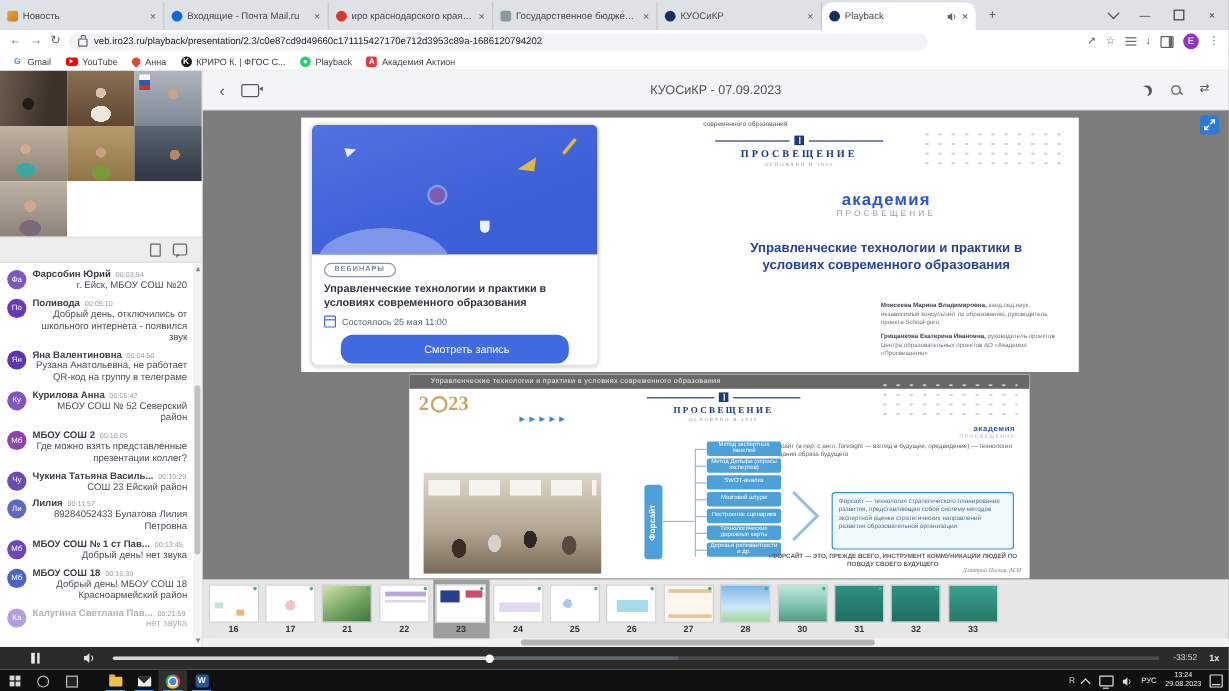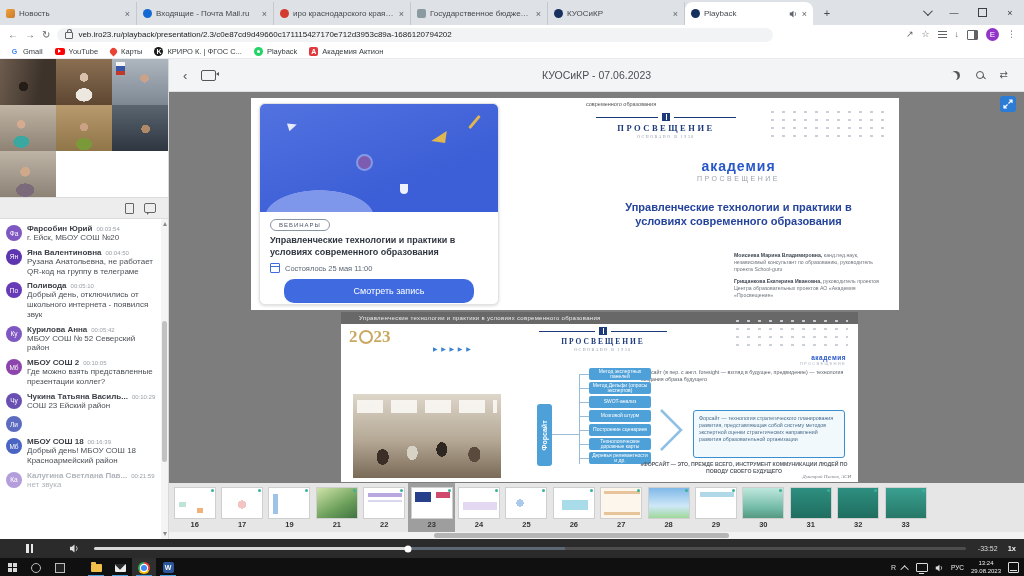--- a/index.html
+++ b/index.html
@@ -67,21 +67,21 @@
   .vempty{background:#fff;}
   .sb-toolbar{height:20px;background:#ededed;border-top:1px solid #dcdcdc;border-bottom:1px solid #dcdcdc;display:flex;align-items:center;justify-content:flex-end;gap:10px;padding:0 12px;}
   .copyic{width:7px;height:9px;border:1px solid #666;border-radius:1px;position:relative;background:#ededed;}
   .copyic::before{content:"";position:absolute;left:2px;top:-3px;width:7px;height:9px;border:1px solid #666;border-radius:1px;z-index:-1;}
   .bubbleic{width:10px;height:8px;border:1px solid #666;border-radius:2px;position:relative;}
   .bubbleic::after{content:"";position:absolute;left:2px;bottom:-3px;border-left:3px solid #666;border-bottom:3px solid transparent;}
 
   .chat{flex:1;position:relative;overflow:hidden;padding:5px 12px 0 6px;}
   .msg{display:flex;gap:5px;margin-bottom:5px;}
   .av{width:16px;height:16px;border-radius:50%;color:#fff;font-size:6.5px;display:flex;align-items:center;justify-content:center;flex:0 0 auto;margin-top:1px;}
-  .mbody{flex:1;min-width:0;}
+  .mbody{flex:1;min-width:0;text-align:right;}
   .mhead{display:flex;align-items:baseline;gap:4px;white-space:nowrap;}
   .mname{font-size:8px;font-weight:bold;color:#3b3f45;}
   .mtime{font-size:6px;color:#9aa0a6;}
   .mtext{font-size:8px;color:#4a4f55;line-height:1.22;}
   .mtext a,.mlink{color:#1a57c2;text-decoration:underline;word-break:break-all;}
   .msg.muted .mname,.msg.muted .mtext{color:#b0b4ba;}
   .vscroll{position:absolute;right:0;top:0;bottom:0;width:7px;background:#f4f4f4;}
   .vs-up,.vs-dn{position:absolute;left:1.5px;width:0;height:0;border-left:2.5px solid transparent;border-right:2.5px solid transparent;}
   .vs-up{top:3px;border-bottom:4px solid #8a8a8a;}
   .vs-dn{bottom:3px;border-top:4px solid #8a8a8a;}
@@ -318,21 +318,21 @@
     <span class="bm">
         <span class="bmic bm-g">G</span>
         <span>Gmail</span>
       </span>
     <span class="bm">
         <span class="bm-yt"></span>
         <span>YouTube</span>
       </span>
     <span class="bm">
         <span class="bm-pin"></span>
-        <span>Карты</span>
+        <span>Анна</span>
       </span>
     <span class="bm">
         <span class="bmic bm-k">K</span>
         <span>КРИРО К. | ФГОС С...</span>
       </span>
     <span class="bm">
         <span class="bm-wa"></span>
         <span>Playback</span>
       </span>
     <span class="bm">
@@ -365,40 +365,40 @@
           <span class="av" style="background: rgb(126, 87, 194);">Фа</span>
           <div class="mbody">
               <div class="mhead">
                 <span class="mname">Фарсобин Юрий</span>
                 <span class="mtime">00:03:54</span>
               </div>
           <div class="mtext">г. Ейск, МБОУ СОШ №20</div>
             </div>
         </div>
         <div class="msg">
+          <span class="av" style="background: rgb(103, 58, 183);">По</span>
+          <div class="mbody">
+              <div class="mhead">
+                <span class="mname">Поливода</span>
+                <span class="mtime">00:05:10</span>
+              </div>
+          <div class="mtext">Добрый день, отключились от школьного интернета - появился звук</div>
+            </div>
+        </div>
+        <div class="msg">
           <span class="av" style="background: rgb(94, 53, 177);">Ян</span>
           <div class="mbody">
               <div class="mhead">
                 <span class="mname">Яна Валентиновна</span>
                 <span class="mtime">00:04:50</span>
               </div>
           <div class="mtext">Рузана Анатольевна, не работает QR-код на группу в телеграме</div>
             </div>
         </div>
         <div class="msg">
-          <span class="av" style="background: rgb(103, 58, 183);">По</span>
-          <div class="mbody">
-              <div class="mhead">
-                <span class="mname">Поливода</span>
-                <span class="mtime">00:05:10</span>
-              </div>
-          <div class="mtext">Добрый день, отключились от школьного интернета - появился звук</div>
-            </div>
-        </div>
-        <div class="msg">
           <span class="av" style="background: rgb(126, 87, 194);">Ку</span>
           <div class="mbody">
               <div class="mhead">
                 <span class="mname">Курилова Анна</span>
                 <span class="mtime">00:05:42</span>
               </div>
           <div class="mtext">МБОУ СОШ № 52 Северский район</div>
             </div>
         </div>
         <div class="msg">
@@ -416,20 +416,37 @@
           <div class="mbody">
               <div class="mhead">
                 <span class="mname">Чукина Татьяна Василь...</span>
                 <span class="mtime">00:10:29</span>
               </div>
           <div class="mtext">СОШ 23 Ейский район</div>
             </div>
         </div>
         <div class="msg">
           <span class="av" style="background: rgb(92, 107, 192);">Ли</span>
+          <div class="mbody">
+              <div class="mhead">
+                <span class="mname">Лилия</span>
+                <span class="mtime">00:11:57</span>
+              </div>
+          <div class="mtext">89284052433 Булатова Лилия Петровна</div>
+            </div>
+        </div>
+        <div class="msg">
+          <span class="av" style="background: rgb(112, 72, 181);">Мб</span>
+          <div class="mbody">
+              <div class="mhead">
+                <span class="mname">МБОУ СОШ № 1 ст Пав...</span>
+                <span class="mtime">00:13:45</span>
+              </div>
+          <div class="mtext">Добрый день! нет звука</div>
+            </div>
         </div>
         <div class="msg">
           <span class="av" style="background: rgb(74, 100, 196);">Мб</span>
           <div class="mbody">
               <div class="mhead">
                 <span class="mname">МБОУ СОШ 18</span>
                 <span class="mtime">00:16:39</span>
               </div>
           <div class="mtext">Добрый день! МБОУ СОШ 18 Красноармейский район</div>
             </div>
@@ -448,21 +465,21 @@
         <div class="vscroll">
           <span class="vs-up"></span>
           <span class="vs-thumb"></span>
           <span class="vs-dn"></span>
         </div>
       </div>
     </div>
 
     <div class="main">
       <div class="main-header">
-        <div class="mh-title">КУОСиКР - 07.06.2023</div>
+        <div class="mh-title">КУОСиКР - 07.09.2023</div>
         <div class="mh-left">
           <span class="chevback">‹</span>
           <span class="camic"></span>
         </div>
         <div class="mh-right">
           <span class="moon"></span>
           <span class="mag"></span>
           <span class="swapic">⇄</span>
         </div>
       </div>
@@ -568,24 +585,20 @@
       <div class="filmstrip">
         <div class="slot">
             <div class="thumb t16"></div>
             <div class="snum">16</div>
           </div>
         <div class="slot">
             <div class="thumb t17"></div>
             <div class="snum">17</div>
           </div>
         <div class="slot">
-            <div class="thumb t19"></div>
-            <div class="snum">19</div>
-          </div>
-        <div class="slot">
             <div class="thumb t21"></div>
             <div class="snum">21</div>
           </div>
         <div class="slot">
             <div class="thumb t22"></div>
             <div class="snum">22</div>
           </div>
         <div class="slot selected">
             <div class="thumb t23"></div>
             <div class="snum">23</div>
@@ -602,24 +615,20 @@
             <div class="thumb t26"></div>
             <div class="snum">26</div>
           </div>
         <div class="slot">
             <div class="thumb t27"></div>
             <div class="snum">27</div>
           </div>
         <div class="slot">
             <div class="thumb t28"></div>
             <div class="snum">28</div>
-          </div>
-        <div class="slot">
-            <div class="thumb t29"></div>
-            <div class="snum">29</div>
           </div>
         <div class="slot">
             <div class="thumb t30"></div>
             <div class="snum">30</div>
           </div>
         <div class="slot">
             <div class="thumb t31"></div>
             <div class="snum">31</div>
           </div>
         <div class="slot">

